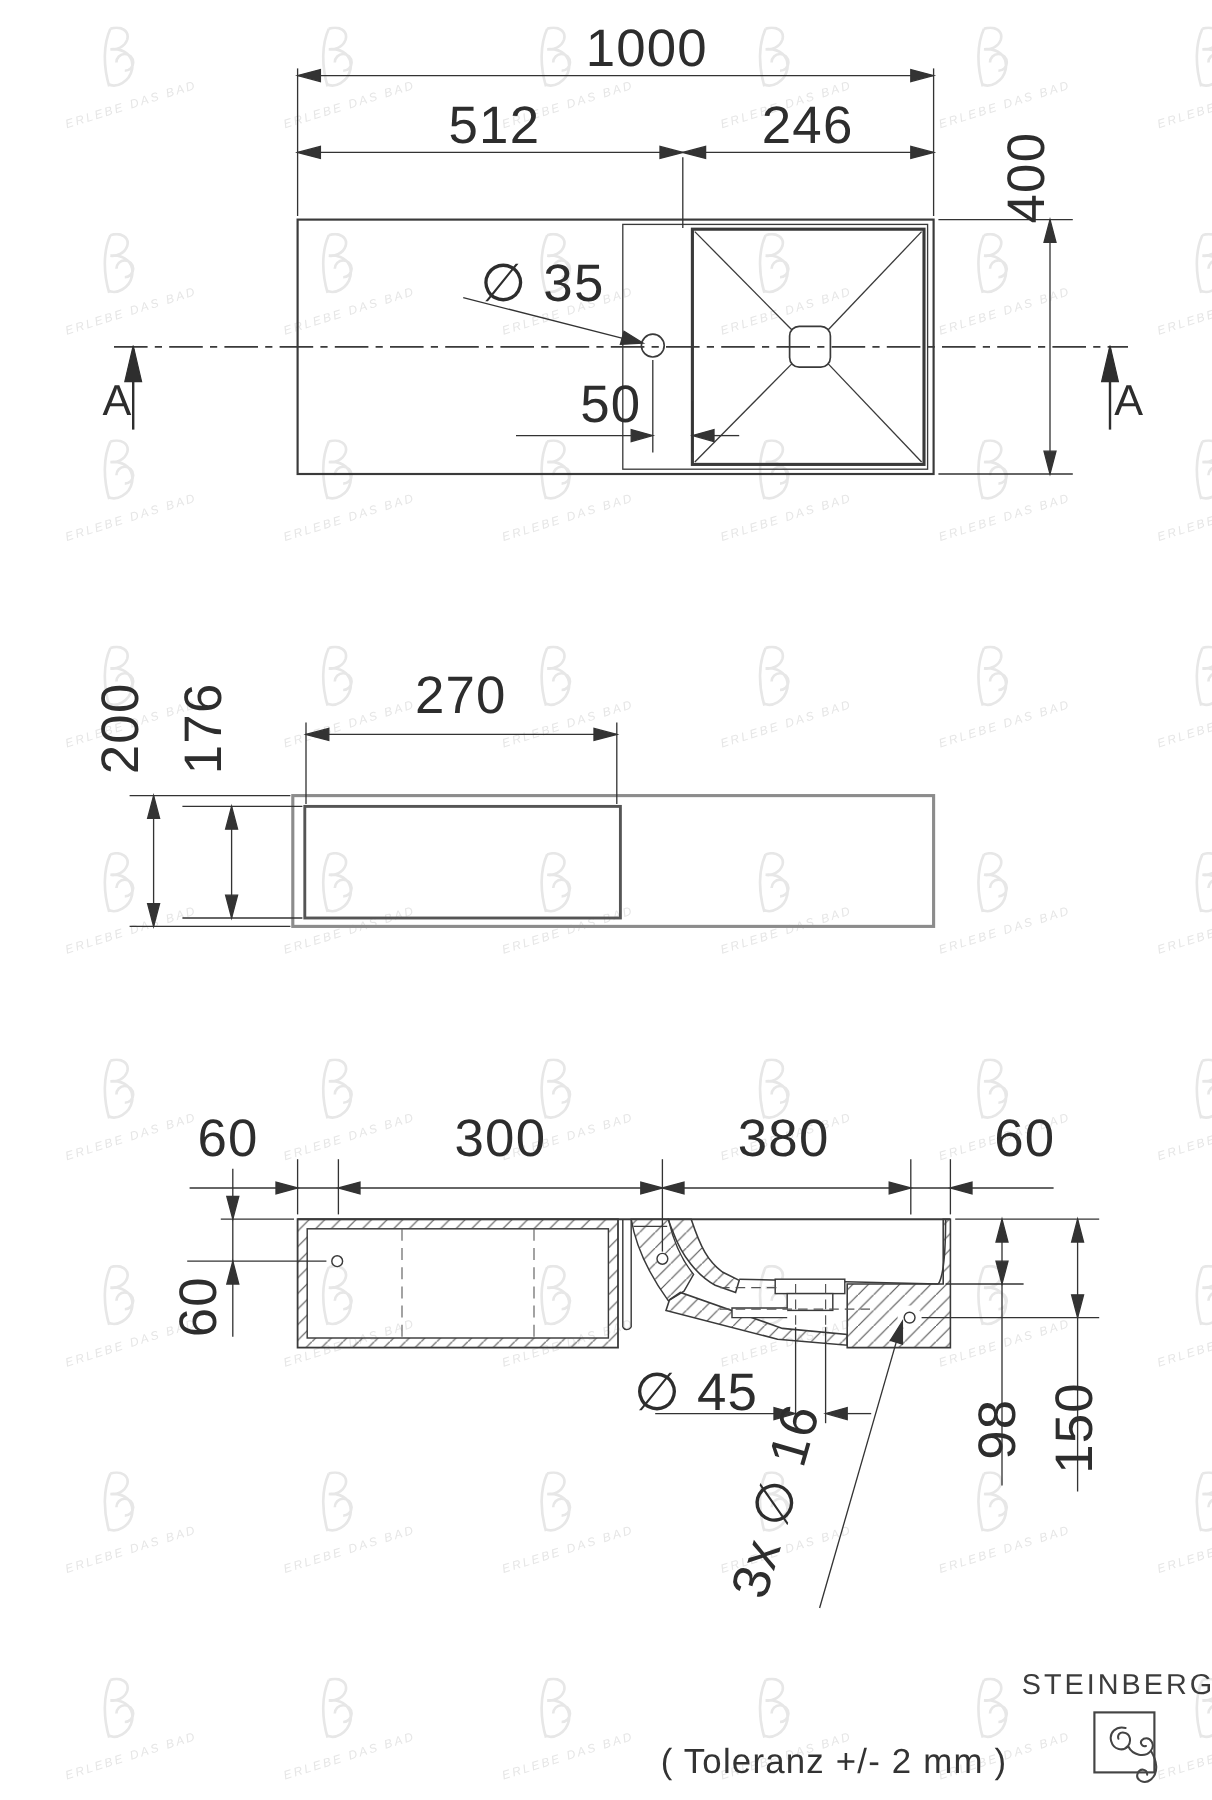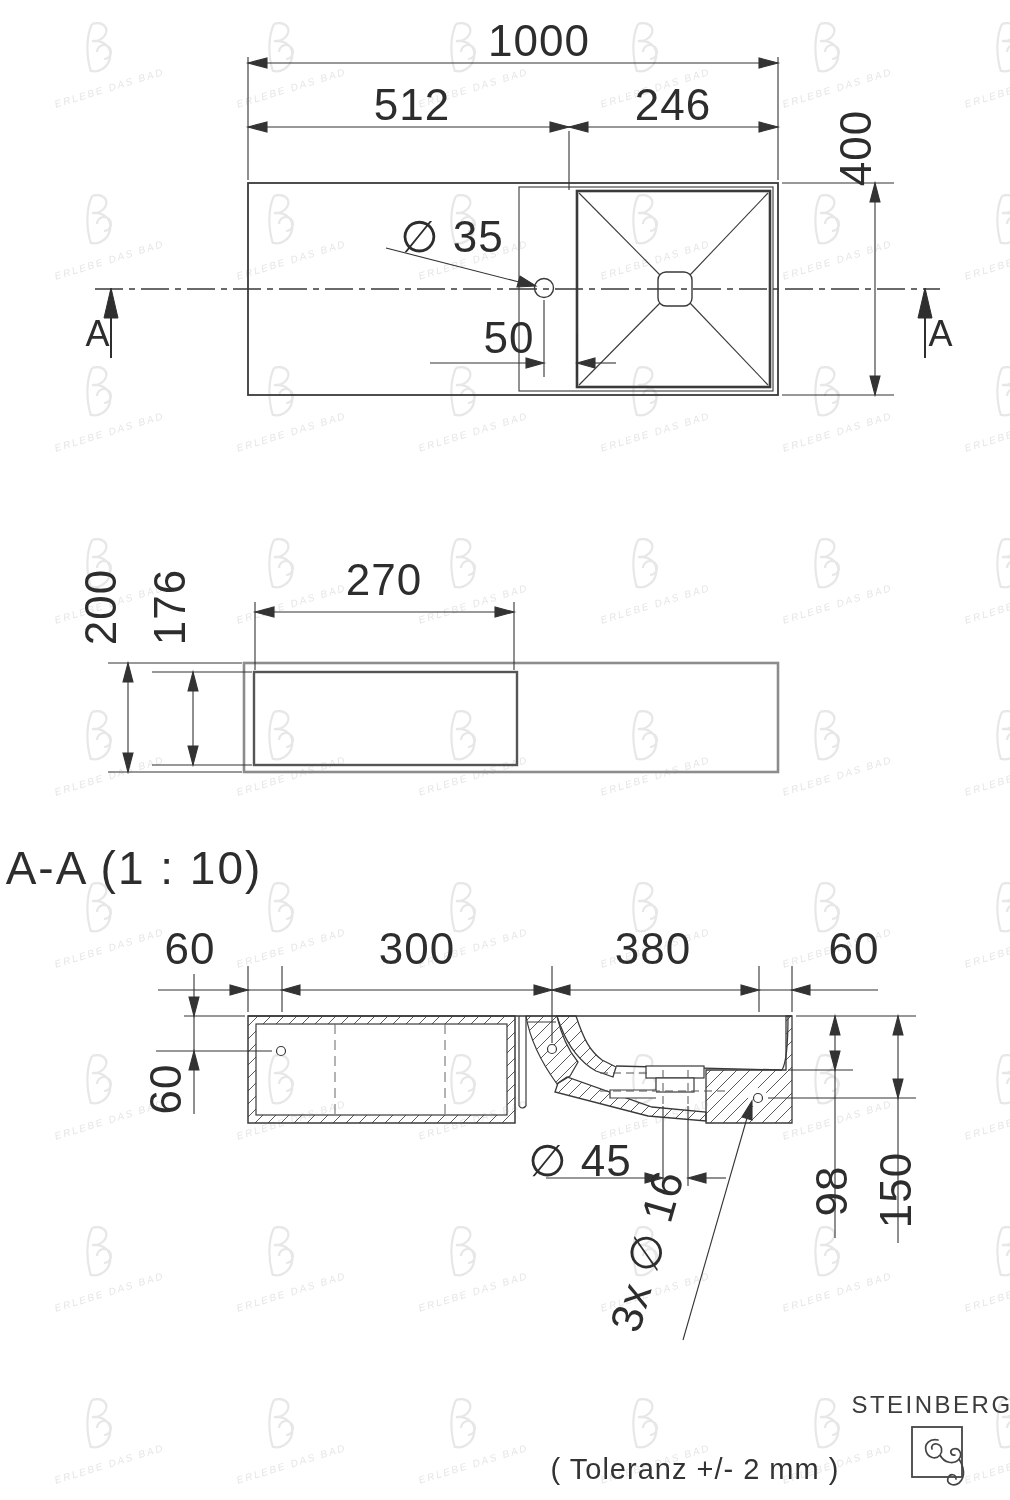--- a/index.html
+++ b/index.html
@@ -531,21 +531,20 @@
   <div class="dim rot" style="left:856px;top:148px">400</div>
   <div class="dim" style="left:452px;top:237px">∅ 35</div>
   <div class="dim" style="left:509px;top:338px">50</div>
   <div class="dim marker" style="left:98px;top:334px">A</div>
   <div class="dim marker" style="left:941px;top:334px">A</div>
 
   <div class="dim" style="left:384px;top:580px">270</div>
   <div class="dim rot" style="left:101px;top:607px">200</div>
   <div class="dim rot" style="left:170px;top:607px">176</div>
 
-  <div class="dim viewlabel" style="left:134px;top:868px">A-A (1 : 10)</div>
 
   <div class="dim" style="left:190px;top:949px">60</div>
   <div class="dim" style="left:417px;top:949px">300</div>
   <div class="dim" style="left:653px;top:949px">380</div>
   <div class="dim" style="left:854px;top:949px">60</div>
   <div class="dim rot" style="left:166px;top:1089px">60</div>
   <div class="dim" style="left:580px;top:1161px">∅ 45</div>
   <div class="dim rot" style="left:832px;top:1191px">98</div>
   <div class="dim rot" style="left:896px;top:1190px">150</div>
   <div class="dim rot74" style="left:647px;top:1251px">3x ∅ 16</div>

